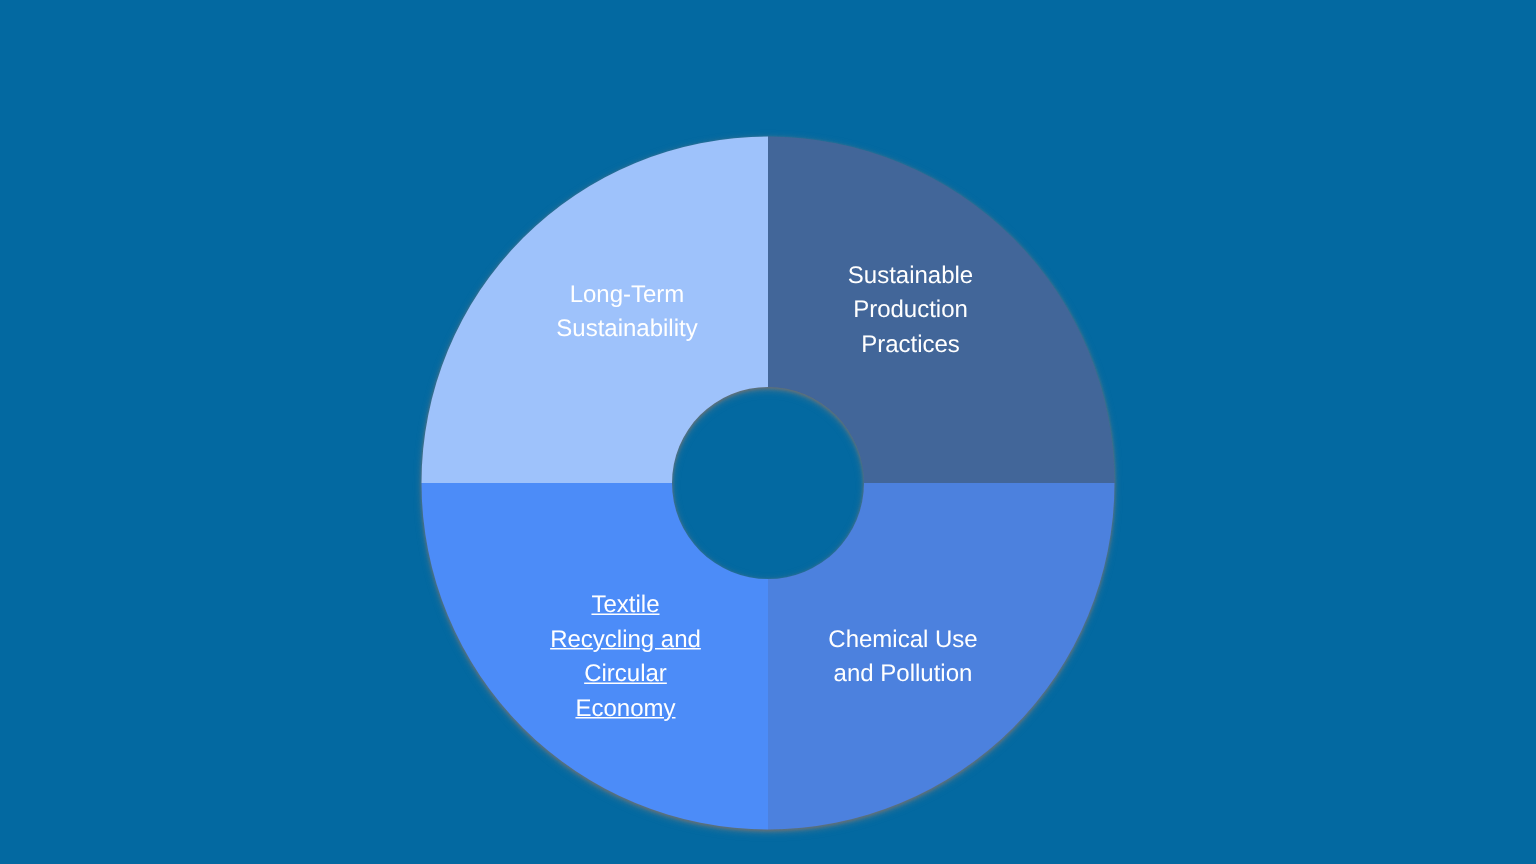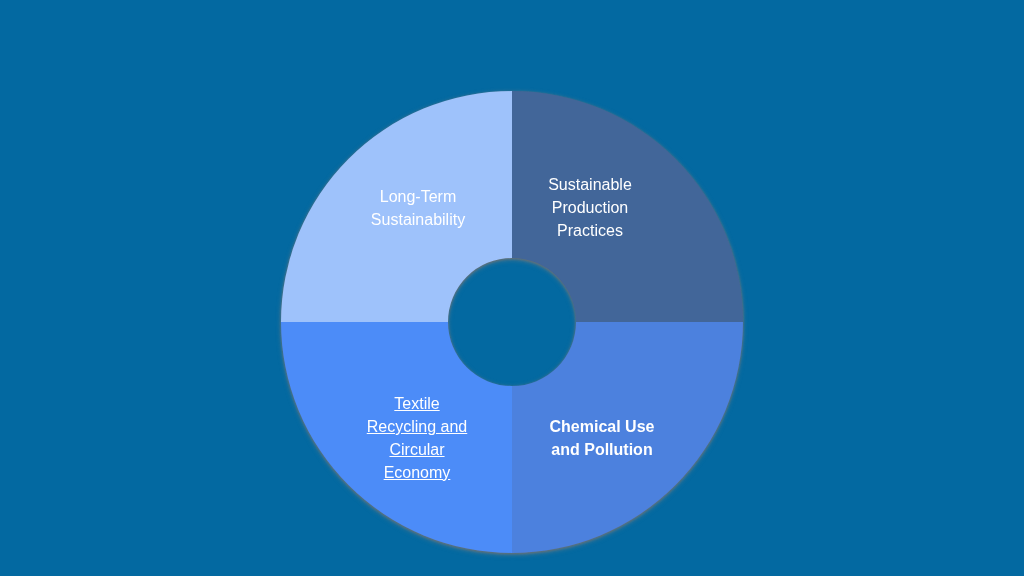--- a/index.html
+++ b/index.html
@@ -26,23 +26,23 @@
     position: absolute;
     transform: translate(-50%, -50%);
     color: #ffffff;
     font-size: 16px;
     line-height: 23px;
     text-align: center;
     white-space: pre-line;
     pointer-events: none;
   }
   .label-long-term      { left: 418px; top: 208px; }
-  .label-sustainable    { left: 590px; top: 207px; }
+  .label-sustainable    { left: 607px; top: 207px; }
   .label-textile        { left: 417px; top: 438px; text-decoration: underline; }
-  .label-chemical       { left: 602px; top: 438px; font-weight: bold; }
+  .label-chemical       { left: 602px; top: 438px; }
 </style>
 </head>
 <body>
 
 <div class="page">
   <div>
     <svg id="donut-svg" class="donut-svg" width="480" height="480" viewBox="0 0 480 480">
         <path d="M 240.00 9.00 A 231 231 0 0 1 471.00 240.00 L 304.00 240.00 A 64 64 0 0 0 240.00 176.00 Z" fill="#426699"></path>
         <path d="M 471.00 240.00 A 231 231 0 0 1 240.00 471.00 L 240.00 304.00 A 64 64 0 0 0 304.00 240.00 Z" fill="#4C81DE"></path>
         <path d="M 240.00 471.00 A 231 231 0 0 1 9.00 240.00 L 176.00 240.00 A 64 64 0 0 0 240.00 304.00 Z" fill="#4C8CF8"></path>

